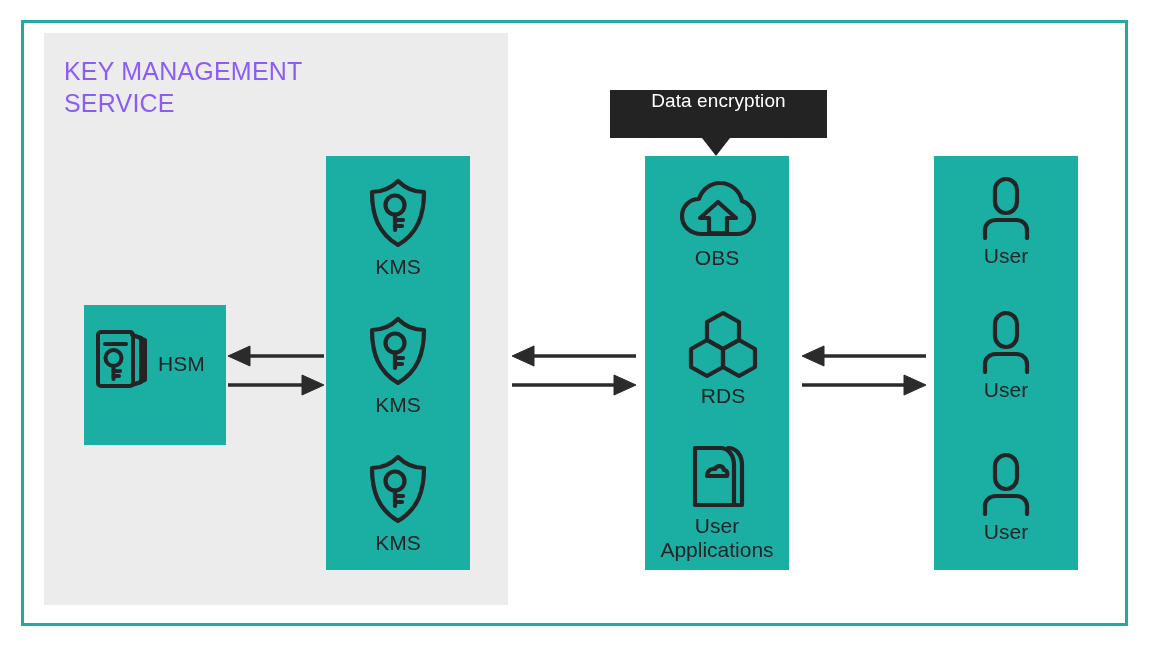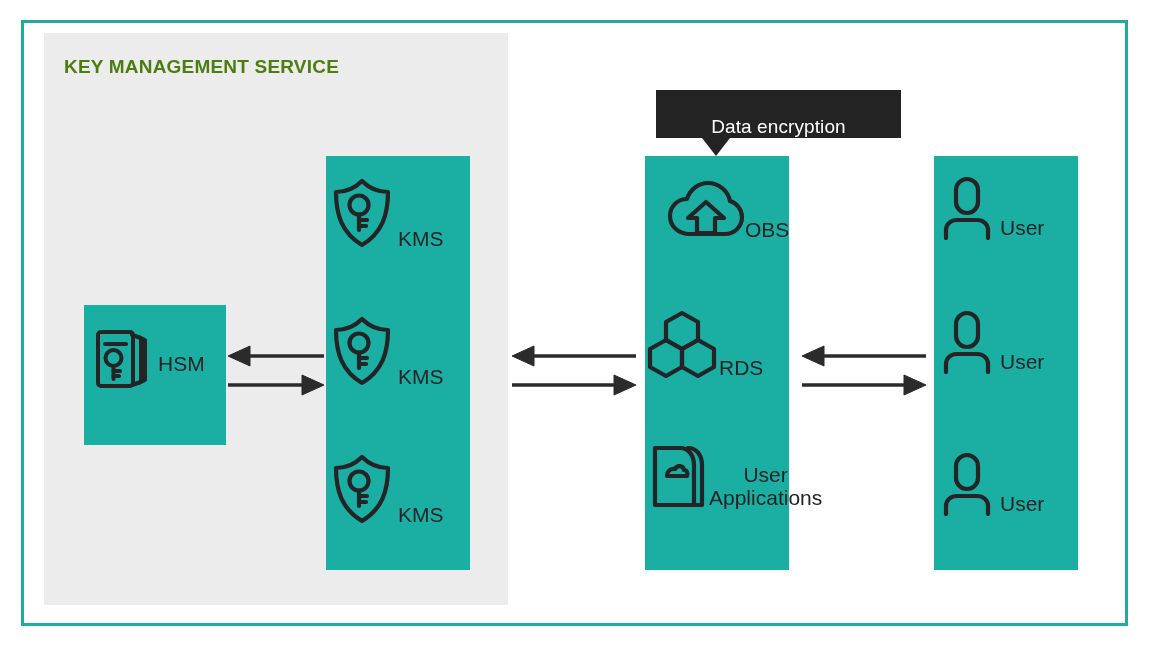--- a/index.html
+++ b/index.html
@@ -41,23 +41,23 @@
     width: 464px;
     height: 572px;
     background: #ececec;
   }
 
   .kms-title {
     position: absolute;
     left: 64px;
     top: 55px;
     width: 330px;
-    color: #4d7c0f;
-    font-size: 19px;
-    font-weight: bold;
+    color: #8b5cf6;
+    font-size: 25px;
+    font-weight: normal;
     line-height: 1.28;
     letter-spacing: 0.2px;
   }
 
   
   .teal {
     position: absolute;
     background: #1BAFA4;
   }
 
@@ -85,22 +85,22 @@
     width: 144px;
     height: 414px;
   }
 
   
   .cell {
     position: absolute;
     left: 0;
     width: 100%;
     display: flex;
-    flex-direction: row;
-    align-items: flex-end;
+    flex-direction: column;
+    align-items: center;
     justify-content: flex-start;
   }
   .cell .glyph {
     display: block;
     line-height: 0;
   }
   .cell .label {
     margin-top: 4px;
     color: #222426;
     font-size: 21px;
@@ -123,27 +123,26 @@
     margin-top: 6px;
     color: #222426;
     font-size: 21px;
   }
 
   
   .callout {
     position: absolute;
     left: 610px;
     top: 90px;
-    width: 245px;
+    width: 217px;
     height: 48px;
     background: #232323;
     display: flex;
-    align-items: flex-end;
+    align-items: flex-start;
     justify-content: center;
-    margin-left: 46px;
   }
   .callout-text {
     color: #ffffff;
     font-size: 19px;
     letter-spacing: 0.1px;
   }
   .callout-tail {
     position: absolute;
     left: 702px;
     top: 138px;
@@ -231,21 +230,21 @@
           <line x1="33" y1="45" x2="41" y2="45"></line>
           <line x1="33" y1="51" x2="40" y2="51"></line>
         </g>
       </svg>
     </span>
     <span class="label">KMS</span>
   </div>
 
   <div class="teal mid-col"></div>
 
-  <div class="cell" style="left:645px; top:180px; width:144px;margin-left:20px;">
+  <div class="cell" style="left:645px; top:180px; width:144px;">
     <span class="glyph">
       <svg width="80" height="62" viewBox="0 0 80 62">
         <g fill="none" stroke="#222426" stroke-width="4.2" stroke-linecap="round" stroke-linejoin="round">
           <path d="M25 54 C13 54 5 46 5 36 C5 26 13 19 22 19 C25 9 34 3 43 3 C54 3 63 11 65 21 C72 23 77 30 77 37 C77 46 70 54 60 54 Z"></path>
           <path d="M41 22 L59 38 L50 38 L50 53 L32 53 L32 38 L23 38 Z"></path>
         </g>
       </svg>
     </span>
     <span class="label">OBS</span>
   </div>

